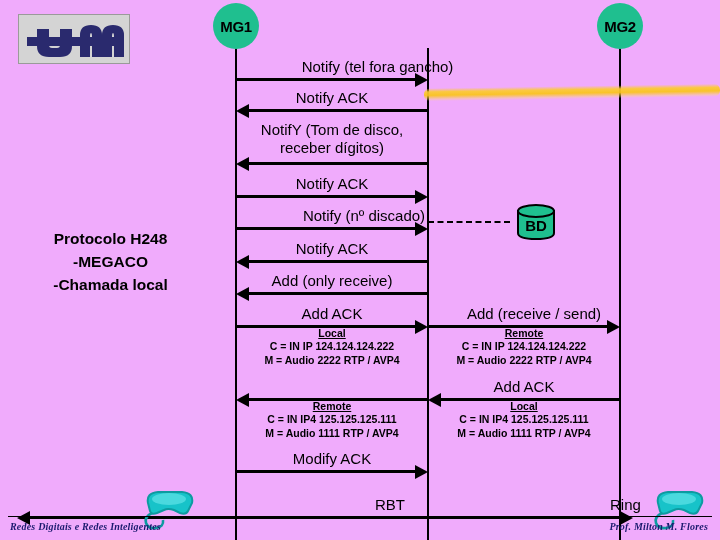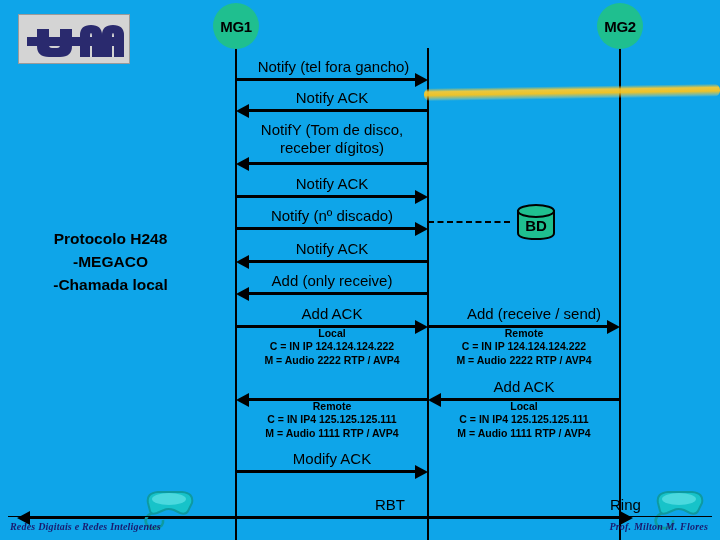--- a/index.html
+++ b/index.html
@@ -8,21 +8,21 @@
     padding: 0;
     background: #ffffff;
   }
   body {
     font-family: "Liberation Sans", sans-serif;
   }
   #slide {
     position: relative;
     width: 720px;
     height: 540px;
-    background: #0ea5e9;
+    background: #f0abfc;
     overflow: hidden;
   }
 
   
   .logo-box {
     position: absolute;
     left: 18px;
     top: 14px;
     width: 110px;
     height: 48px;
@@ -89,20 +89,21 @@
     position: absolute;
     text-align: center;
     font-size: 10.5px;
     font-weight: bold;
     color: #000000;
     line-height: 1.28;
     white-space: nowrap;
     font-family: "Liberation Sans", sans-serif;
   }
   .sdp .sdp-head {
+    text-decoration: underline;
     display: block;
   }
 
   
   .caption {
     position: absolute;
     left: 8px;
     top: 228px;
     width: 205px;
     text-align: center;
@@ -201,40 +202,40 @@
   <div class="lifeline" style="left:427px; top:48px; height:492px;"></div>
   <div class="lifeline" style="left:619px; top:48px; height:492px;"></div>
 
   <div class="node" style="left:213px; top:3px;">
     <span>MG1</span>
   </div>
   <div class="node" style="left:597px; top:3px;">
     <span>MG2</span>
   </div>
 
-  <div class="msg-label" style="left:236px; top:58px; width:195px;">Notify (tel fora gancho)</div>
+  <div class="msg-label" style="left:236px; top:58px; width:195px;padding-left:44px;">Notify (tel fora gancho)</div>
   <div class="msg" style="left:236px; top:78px; width:180px;"></div>
   <div class="arrowhead right" style="left:415px; top:72.5px;"></div>
 
   <div class="msg-label" style="left:236px; top:89px; width:192px;">Notify ACK</div>
   <div class="msg" style="left:248px; top:109px; width:180px;"></div>
   <div class="arrowhead left" style="left:236px; top:103.5px;"></div>
 
   <div class="msg-label two-line" style="left:228px; top:121px; width:208px;">
     <span>NotifY (Tom de disco,</span><br>
     <span>receber dígitos)</span>
   </div>
   <div class="msg" style="left:248px; top:162px; width:180px;"></div>
   <div class="arrowhead left" style="left:236px; top:156.5px;"></div>
 
   <div class="msg-label" style="left:236px; top:175px; width:192px;">Notify ACK</div>
   <div class="msg" style="left:236px; top:195px; width:180px;"></div>
   <div class="arrowhead right" style="left:415px; top:189.5px;"></div>
 
-  <div class="msg-label" style="left:236px; top:207px; width:192px;">Notify (nº discado)</div>
+  <div class="msg-label" style="left:236px; top:207px; width:192px;padding-left:32px;">Notify (nº discado)</div>
   <div class="msg" style="left:236px; top:227px; width:180px;"></div>
   <div class="arrowhead right" style="left:415px; top:221.5px;"></div>
 
   <div class="db-dashes"></div>
   <div class="db-cyl">
     <svg width="40" height="38" viewBox="0 0 40 38">
       <path d="M2 8 L2 30 Q2 36 20 36 Q38 36 38 30 L38 8 Z" fill="#1fbf8f" stroke="#000" stroke-width="2"></path>
       <ellipse cx="20" cy="8" rx="18" ry="6" fill="#1fbf8f" stroke="#000" stroke-width="2"></ellipse>
       <text x="20" y="28" text-anchor="middle" font-family="Liberation Sans, sans-serif" font-size="15" font-weight="bold" fill="#000">BD</text>
     </svg>

